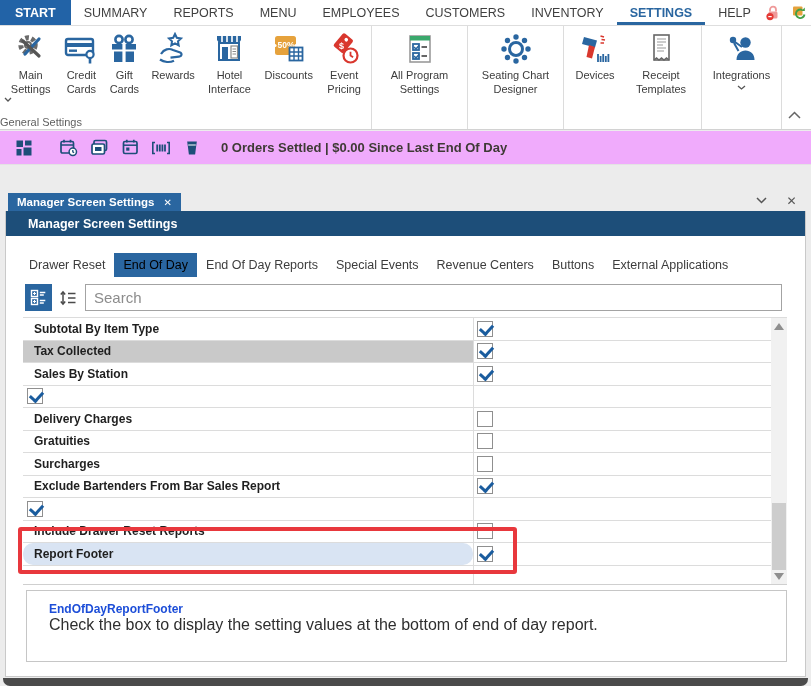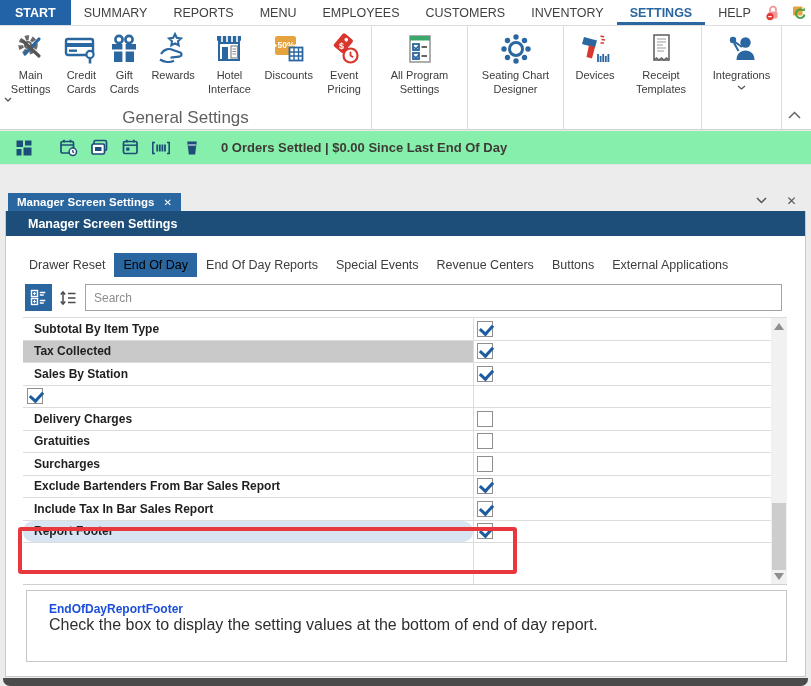--- a/index.html
+++ b/index.html
@@ -20,31 +20,31 @@
   .menu-item.active{background:var(--menu-active);color:#fff;font-weight:bold;padding:0 15px;}
   .menu-item.accent{color:var(--accent);font-weight:bold;box-shadow:inset 0 -3px 0 var(--accent);}
   .menu-icons{margin-left:auto;display:flex;align-items:center;gap:8px;padding-right:8px;}
   .micon{width:18px;height:18px;display:flex;align-items:center;justify-content:center;}
 
   
   .ribbon{position:absolute;top:26px;left:0;width:811px;height:104px;background:#fff;
           border-bottom:1px solid #d2d2d2;display:flex;}
   .rgroup{position:relative;display:flex;align-items:flex-start;border-right:1px solid #dcdcdc;
           padding:4px 2px 14px 2px;}
-  .rgroup-label{position:absolute;bottom:1px;left:0;right:0;text-align:center;font-size:17px;color:#5f5f5f;}
+  .rgroup-label{position:absolute;bottom:1px;left:0;right:0;text-align:left;font-size:11px;color:#5f5f5f;}
   .ritem{display:flex;flex-direction:column;align-items:center;text-align:center;
          font-size:11px;color:#3c3c3c;line-height:1.25;padding-top:2px;cursor:default;}
   .ricon{width:34px;height:34px;display:block;margin-bottom:3px;}
   .rlabel{display:block;}
   .dd svg{vertical-align:middle;margin-left:2px;}
   .dd-block{display:block;margin-top:2px;}
   .ribbon-collapse{position:absolute;right:9px;bottom:8px;width:14px;height:10px;cursor:pointer;}
 
   
-  .quickbar{position:absolute;top:131px;left:0;width:811px;height:34px;background:#86efac;
+  .quickbar{position:absolute;top:131px;left:0;width:811px;height:34px;background:#f0abfc;
             border-bottom:1px solid #e3e3e3;display:flex;align-items:center;padding-left:14px;}
   .qicon{width:20px;height:20px;margin-right:11px;display:flex;align-items:center;justify-content:center;}
   .qicon.first{margin-right:24px;}
   .qstatus{margin-left:8px;font-size:13px;font-weight:bold;color:#3e3a35;}
 
   
   .workspace{position:absolute;top:166px;left:0;width:811px;height:520px;background:#ececec;}
 
   .doc-tab{position:absolute;left:8px;top:193px;height:18px;background:var(--accent);color:#fff;
            display:flex;align-items:center;gap:9px;padding:0 9px;font-size:11.5px;font-weight:bold;cursor:pointer;}
@@ -58,21 +58,21 @@
   .panel-header{height:25px;background:var(--header);color:#fff;font-weight:bold;font-size:12.5px;
                 display:flex;align-items:center;padding-left:22px;}
   .tabstrip{position:absolute;left:14px;top:41px;right:10px;height:26px;display:flex;align-items:center;}
   .ptab{font-size:12.5px;color:#3d3d3d;padding:5px 9px;cursor:pointer;white-space:nowrap;}
   .ptab.selected{background:var(--accent);color:#000000;}
 
   .search-row{position:absolute;left:19px;top:73px;right:23px;height:27px;display:flex;align-items:center;}
   .view-btn{width:27px;height:27px;background:var(--accent);display:flex;align-items:center;justify-content:center;
             flex:0 0 auto;cursor:pointer;}
   .expand-btn{width:20px;height:24px;margin:0 6px 0 7px;flex:0 0 auto;cursor:pointer;display:flex;align-items:center;}
-  .search-input{flex:1;height:27px;border:1px solid #a3a3a3;font-size:12px;padding:0 8px;color:#404040;
+  .search-input{flex:1;height:27px;border:1px solid #a3a3a3;font-size:15px;padding:0 8px;color:#404040;
                 font-family:"Liberation Sans", sans-serif;outline:none;}
   .search-input::placeholder{color:#8c8c8c;}
 
   
   .table{position:absolute;left:17px;top:106px;width:764px;height:268px;
          border-top:1px solid #dcdcdc;border-bottom:1px solid #cfcfcf;}
   .rows{position:absolute;left:0;top:0;right:16px;}
   .row{height:22.5px;border-bottom:1px solid #dcdcdc;display:flex;align-items:stretch;cursor:pointer;}
   .cell-name{width:450px;display:flex;align-items:center;padding-left:11px;
              font-size:12px;font-weight:bold;color:#1f1f1f;}
@@ -475,25 +475,30 @@
         </div>
         <div class="row">
           <div class="cell-name">
             <span>Exclude Bartenders From Bar Sales Report</span>
           </div>
           <div class="cell-check">
             <span class="cb checked"></span>
           </div>
         </div>
         <div class="row">
-          <div class="cell-name">
-            <span>Include Tax In Bar Sales Report</span>
-          </div>
-          <div class="cell-check">
-            <span class="cb checked"></span>
+          <div class="cell-check">
+            <span class="cb checked"></span>
+          </div>
+        </div>
+        <div class="row">
+          <div class="cell-name">
+            <span>Include Drawer Reset Reports</span>
+          </div>
+          <div class="cell-check">
+            <span class="cb"></span>
           </div>
         </div>
         <div class="row">
           <div class="cell-name hl-blue">
             <span>Report Footer</span>
           </div>
           <div class="cell-check">
             <span class="cb checked"></span>
           </div>
         </div>

